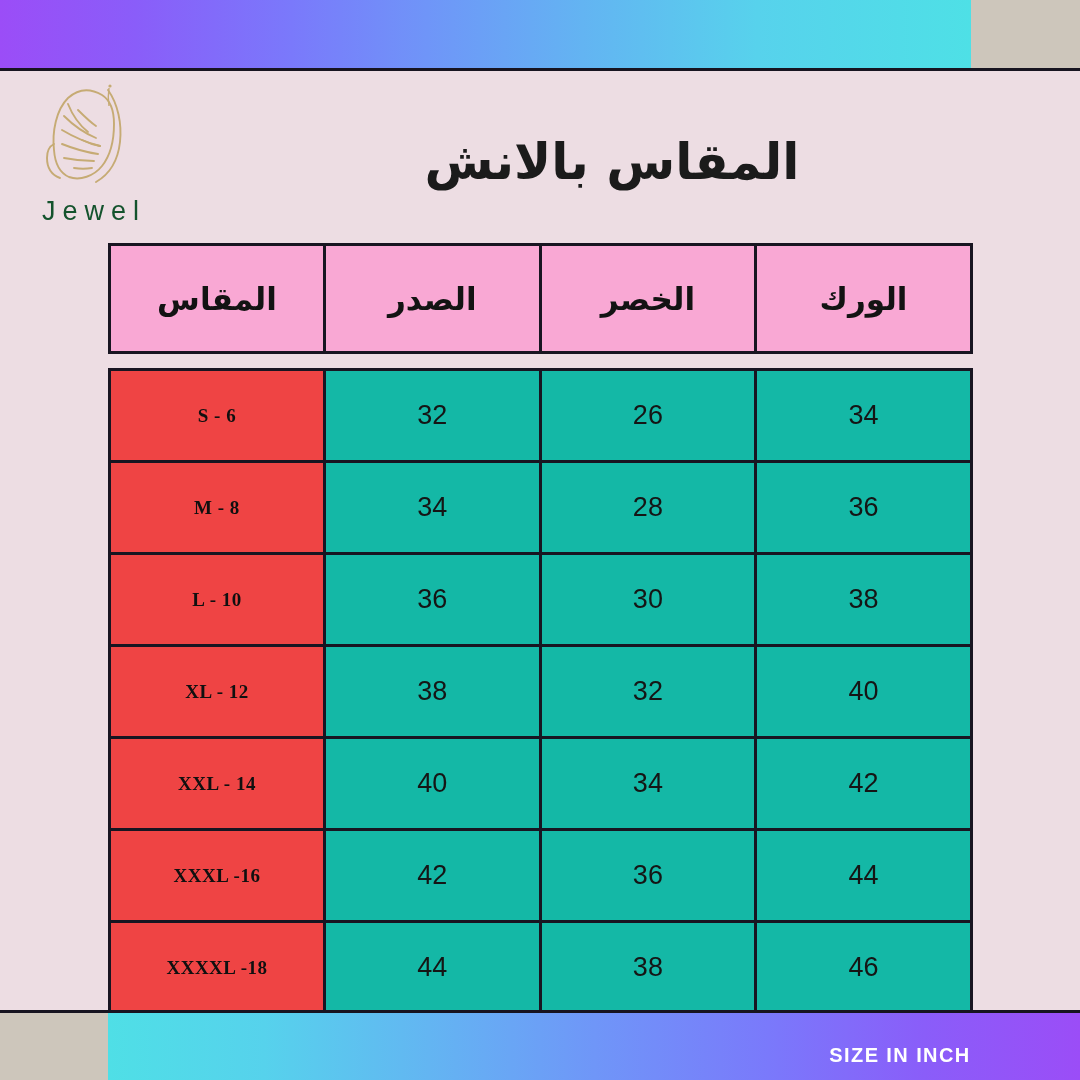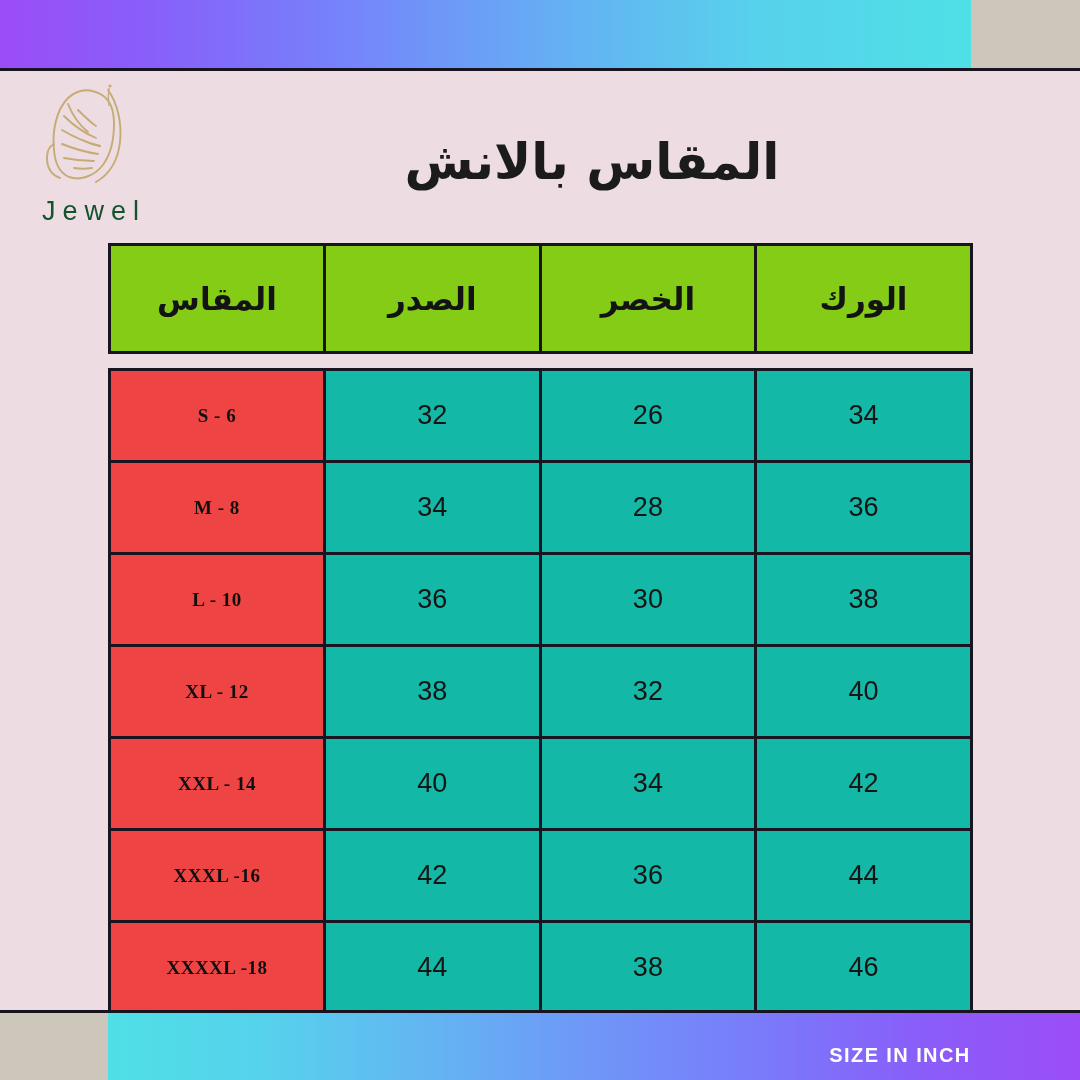--- a/index.html
+++ b/index.html
@@ -98,21 +98,21 @@
     font-size: 27px;
     letter-spacing: 7px;
     color: #14532d;
     font-family: "Liberation Sans", "DejaVu Sans", sans-serif;
   }
 
   
   .title {
     position: absolute;
     top: 133px;
-    left: 212px;
+    left: 232px;
     width: 760px;
     text-align: center;
     direction: rtl;
     font-size: 50px;
     font-weight: bold;
     color: #1b1b1b;
     font-family: "DejaVu Sans", "Liberation Sans", sans-serif;
   }
 
   
@@ -136,21 +136,21 @@
   .head-table th,
   .body-table td {
     border: 3px solid #181521;
     padding: 0;
     margin: 0;
   }
   .col-size  { width: 215px; }
   .col-num   { width: 215.6px; }
 
   .head-table th {
-    background: #84cc16;
+    background: #f9a8d4;
     height: 105px;
     font-size: 31px;
     font-weight: bold;
     color: #131313;
     direction: rtl;
     font-family: "DejaVu Sans", "Liberation Sans", sans-serif;
     text-align: center;
     vertical-align: middle;
   }
 

